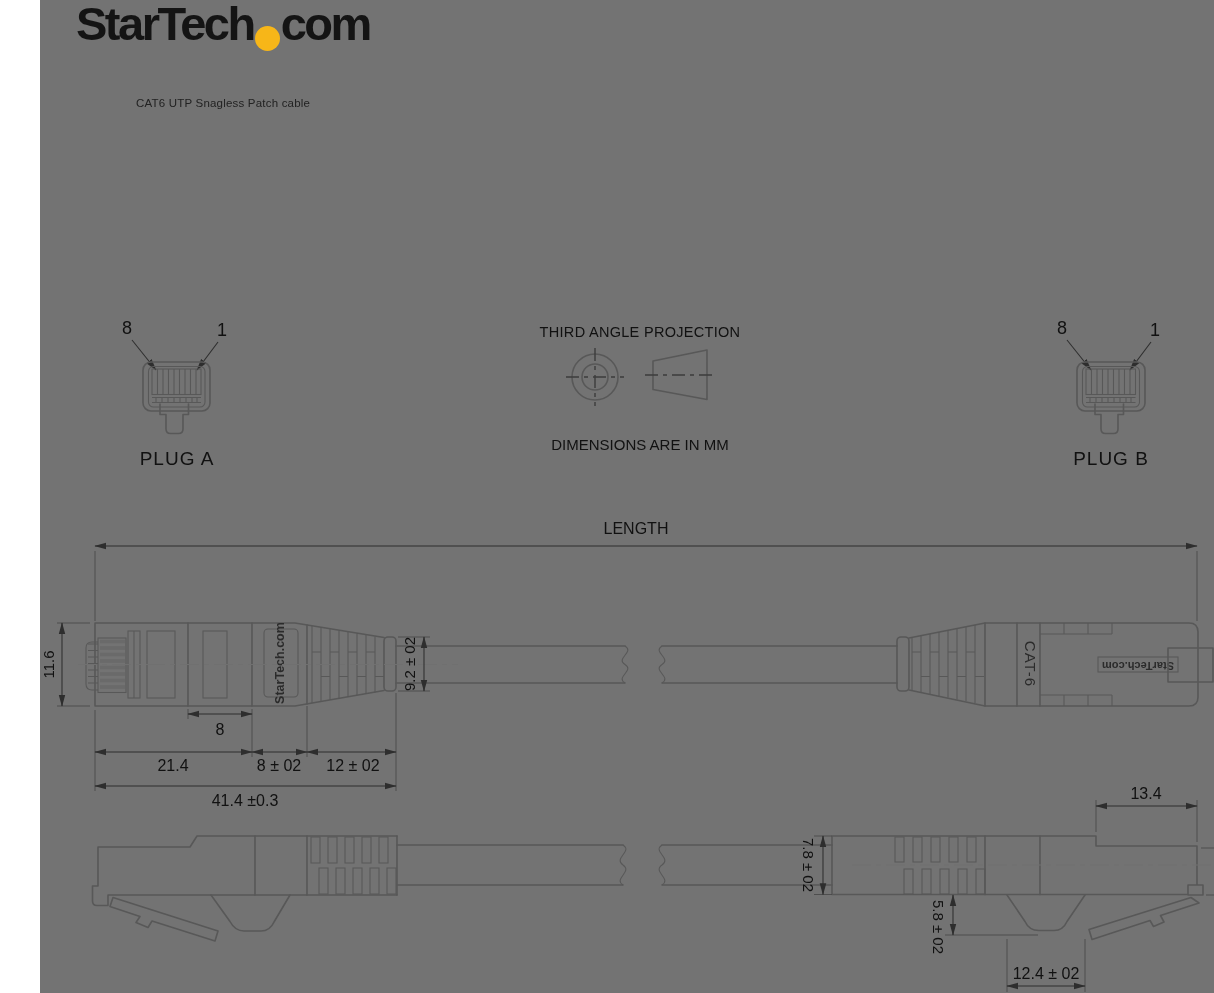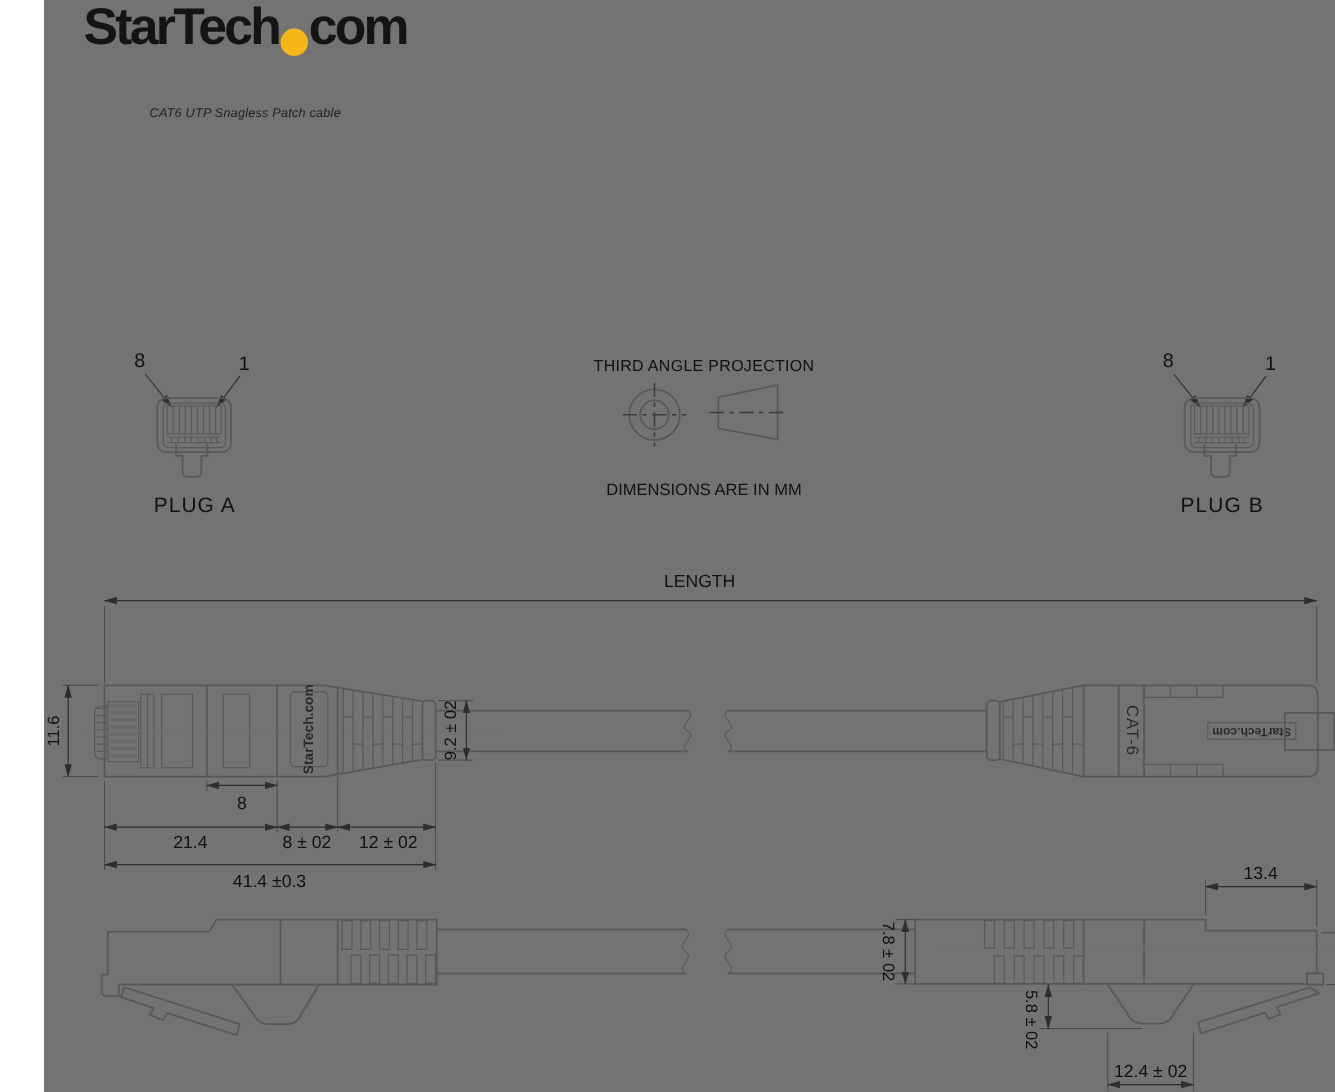--- a/index.html
+++ b/index.html
@@ -19,21 +19,20 @@
     font-size:47px;font-weight:bold;letter-spacing:-2.5px;color:#141414;
     white-space:nowrap;
   }
   .logo .dot{
     display:inline-block;width:25px;height:25px;border-radius:50%;
     background:var(--accent);transform:translateY(11px);margin:0 1px;
   }
   .subtitle{
     position:absolute;left:96px;top:97px;font-size:11.5px;color:#222;
     letter-spacing:0.2px;
-    font-style:italic;
   }
   svg{position:absolute;left:0;top:0;}
   .geo{stroke:var(--line);stroke-width:1.6;fill:none;stroke-linejoin:round;stroke-linecap:round;}
   .thin{stroke:var(--line);stroke-width:1.05;fill:none;}
   .stripe{stroke:#6a6a6a;stroke-width:3.4;fill:none;}
   .diml{stroke:var(--dim);stroke-width:1.05;fill:none;}
   .ext{stroke:#4a4a4a;stroke-width:0.9;fill:none;}
   .cl{stroke:#707070;stroke-width:1;fill:none;stroke-dasharray:19 5 5 5;}
   .cld{stroke:#3c3c3c;stroke-width:1.4;fill:none;stroke-dasharray:13 5 4 5;}
   text{fill:var(--text);font-family:"Liberation Sans",sans-serif;}

